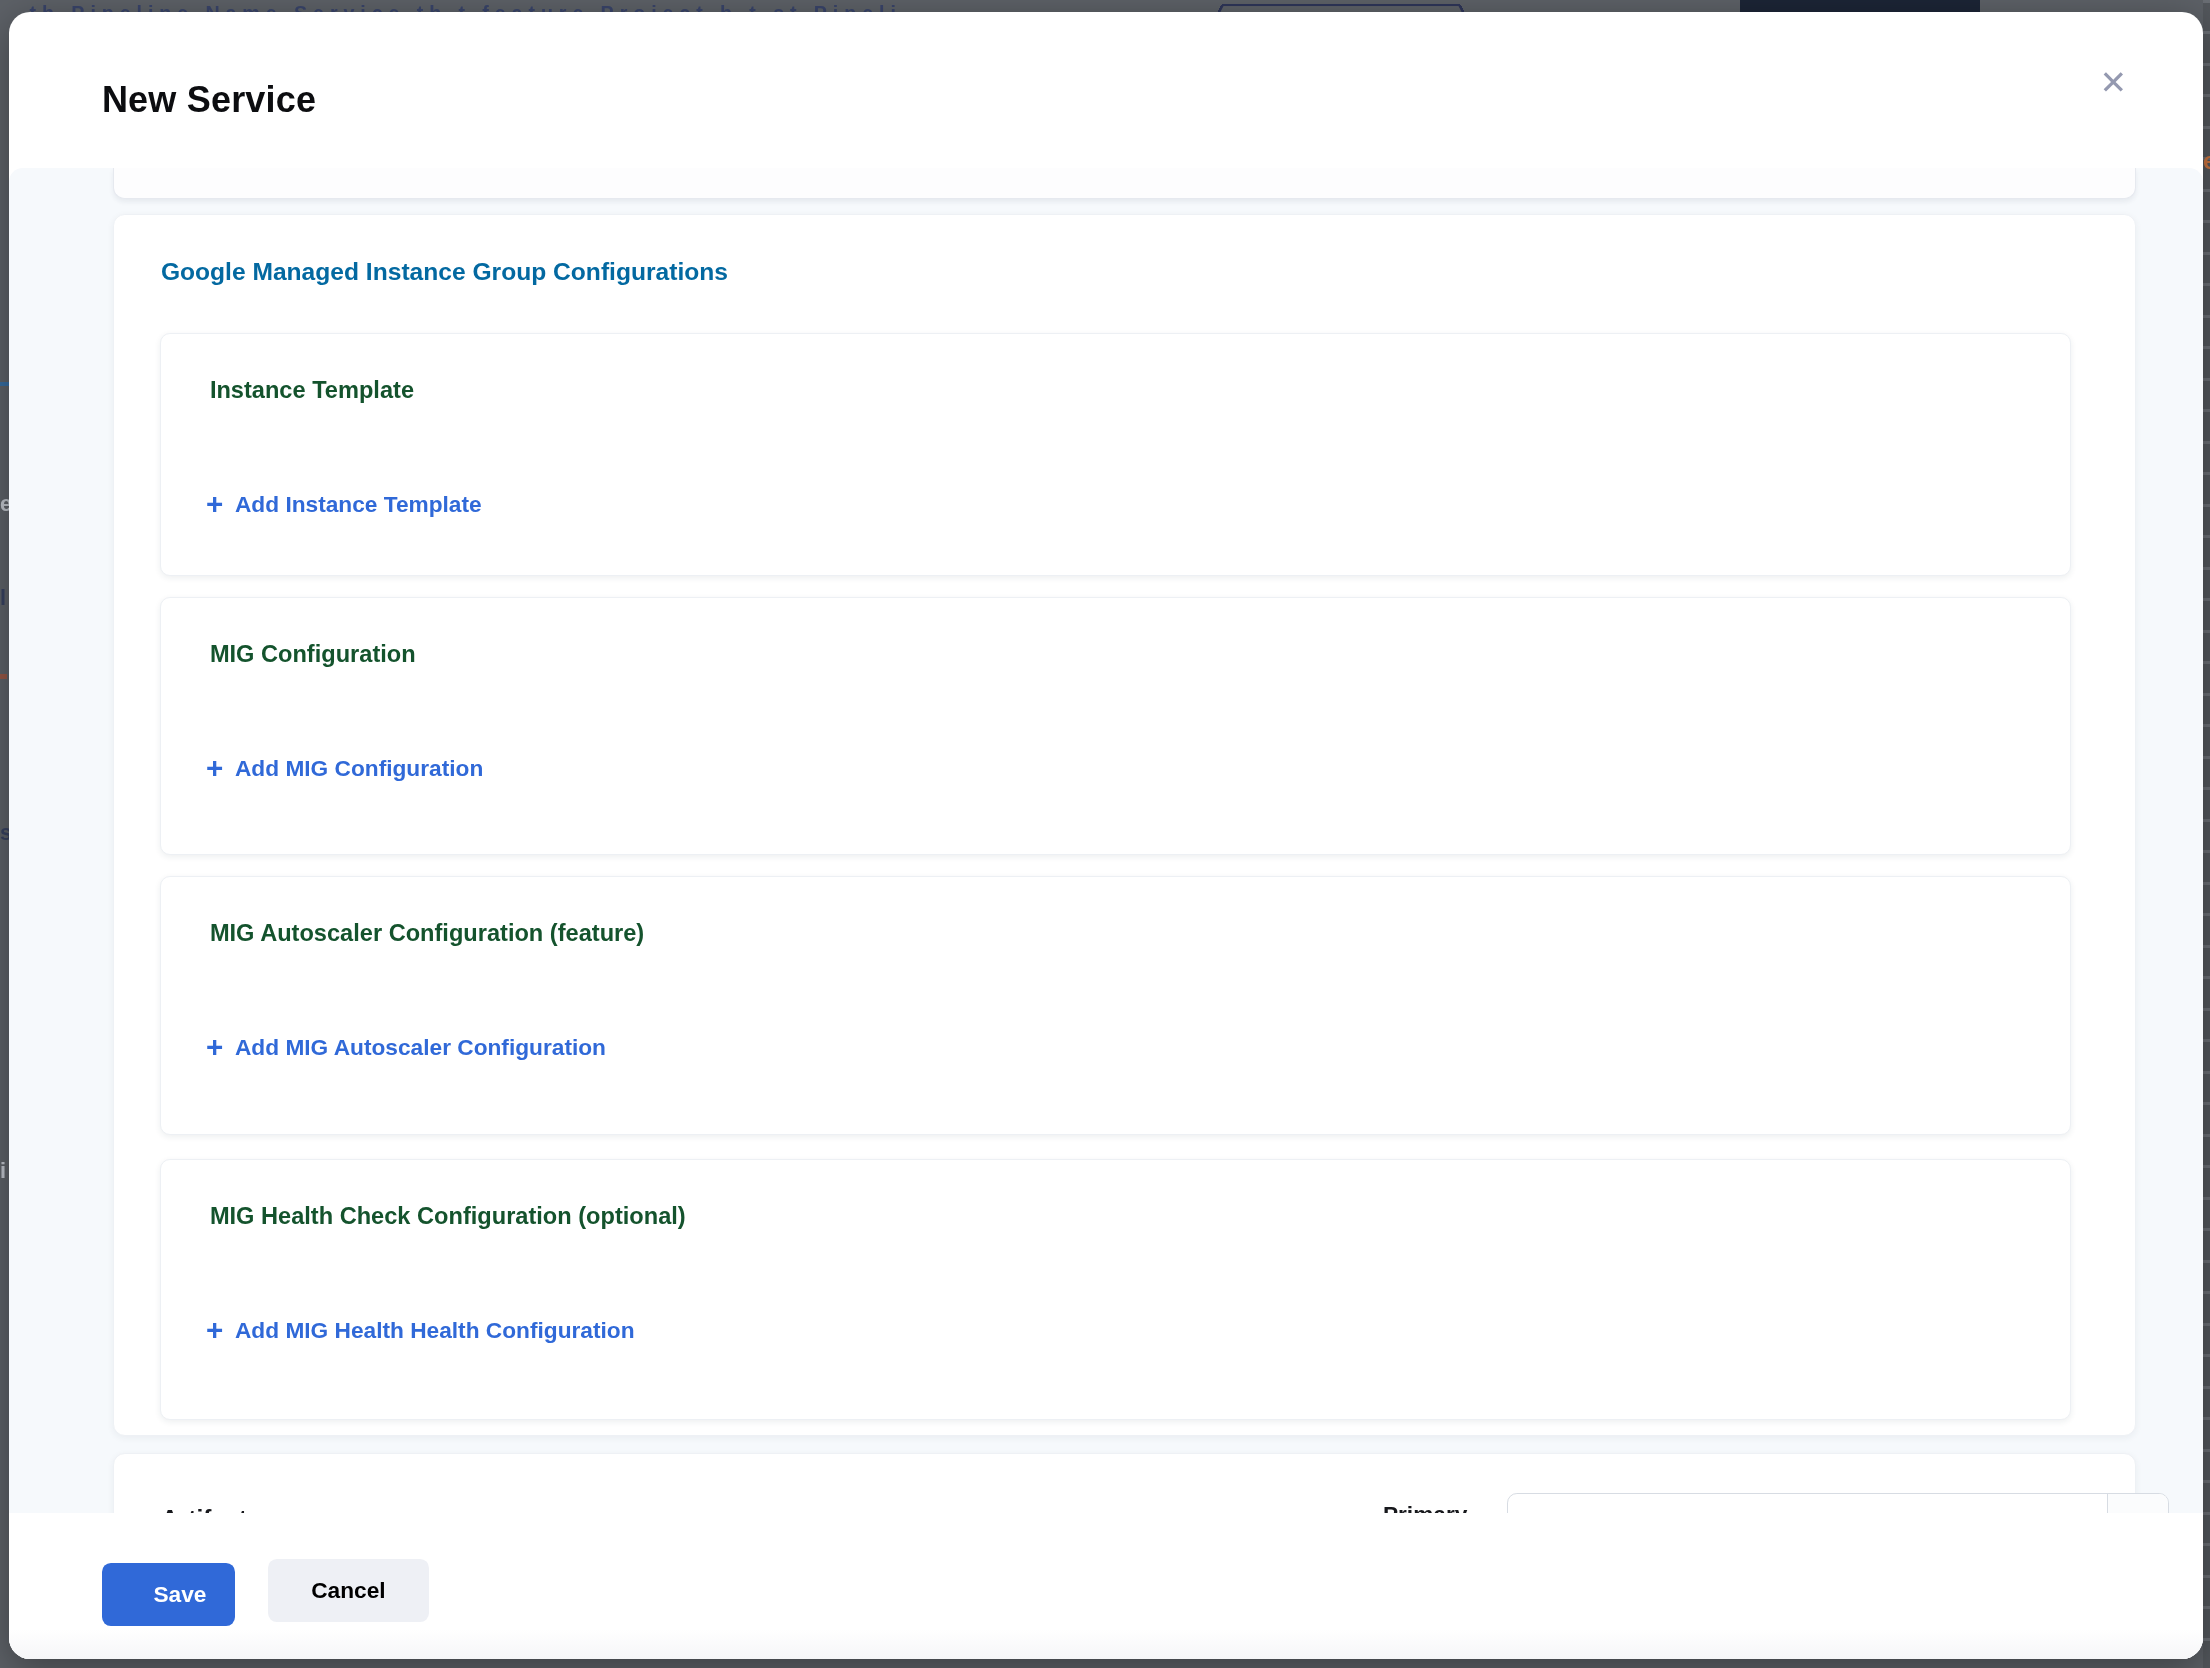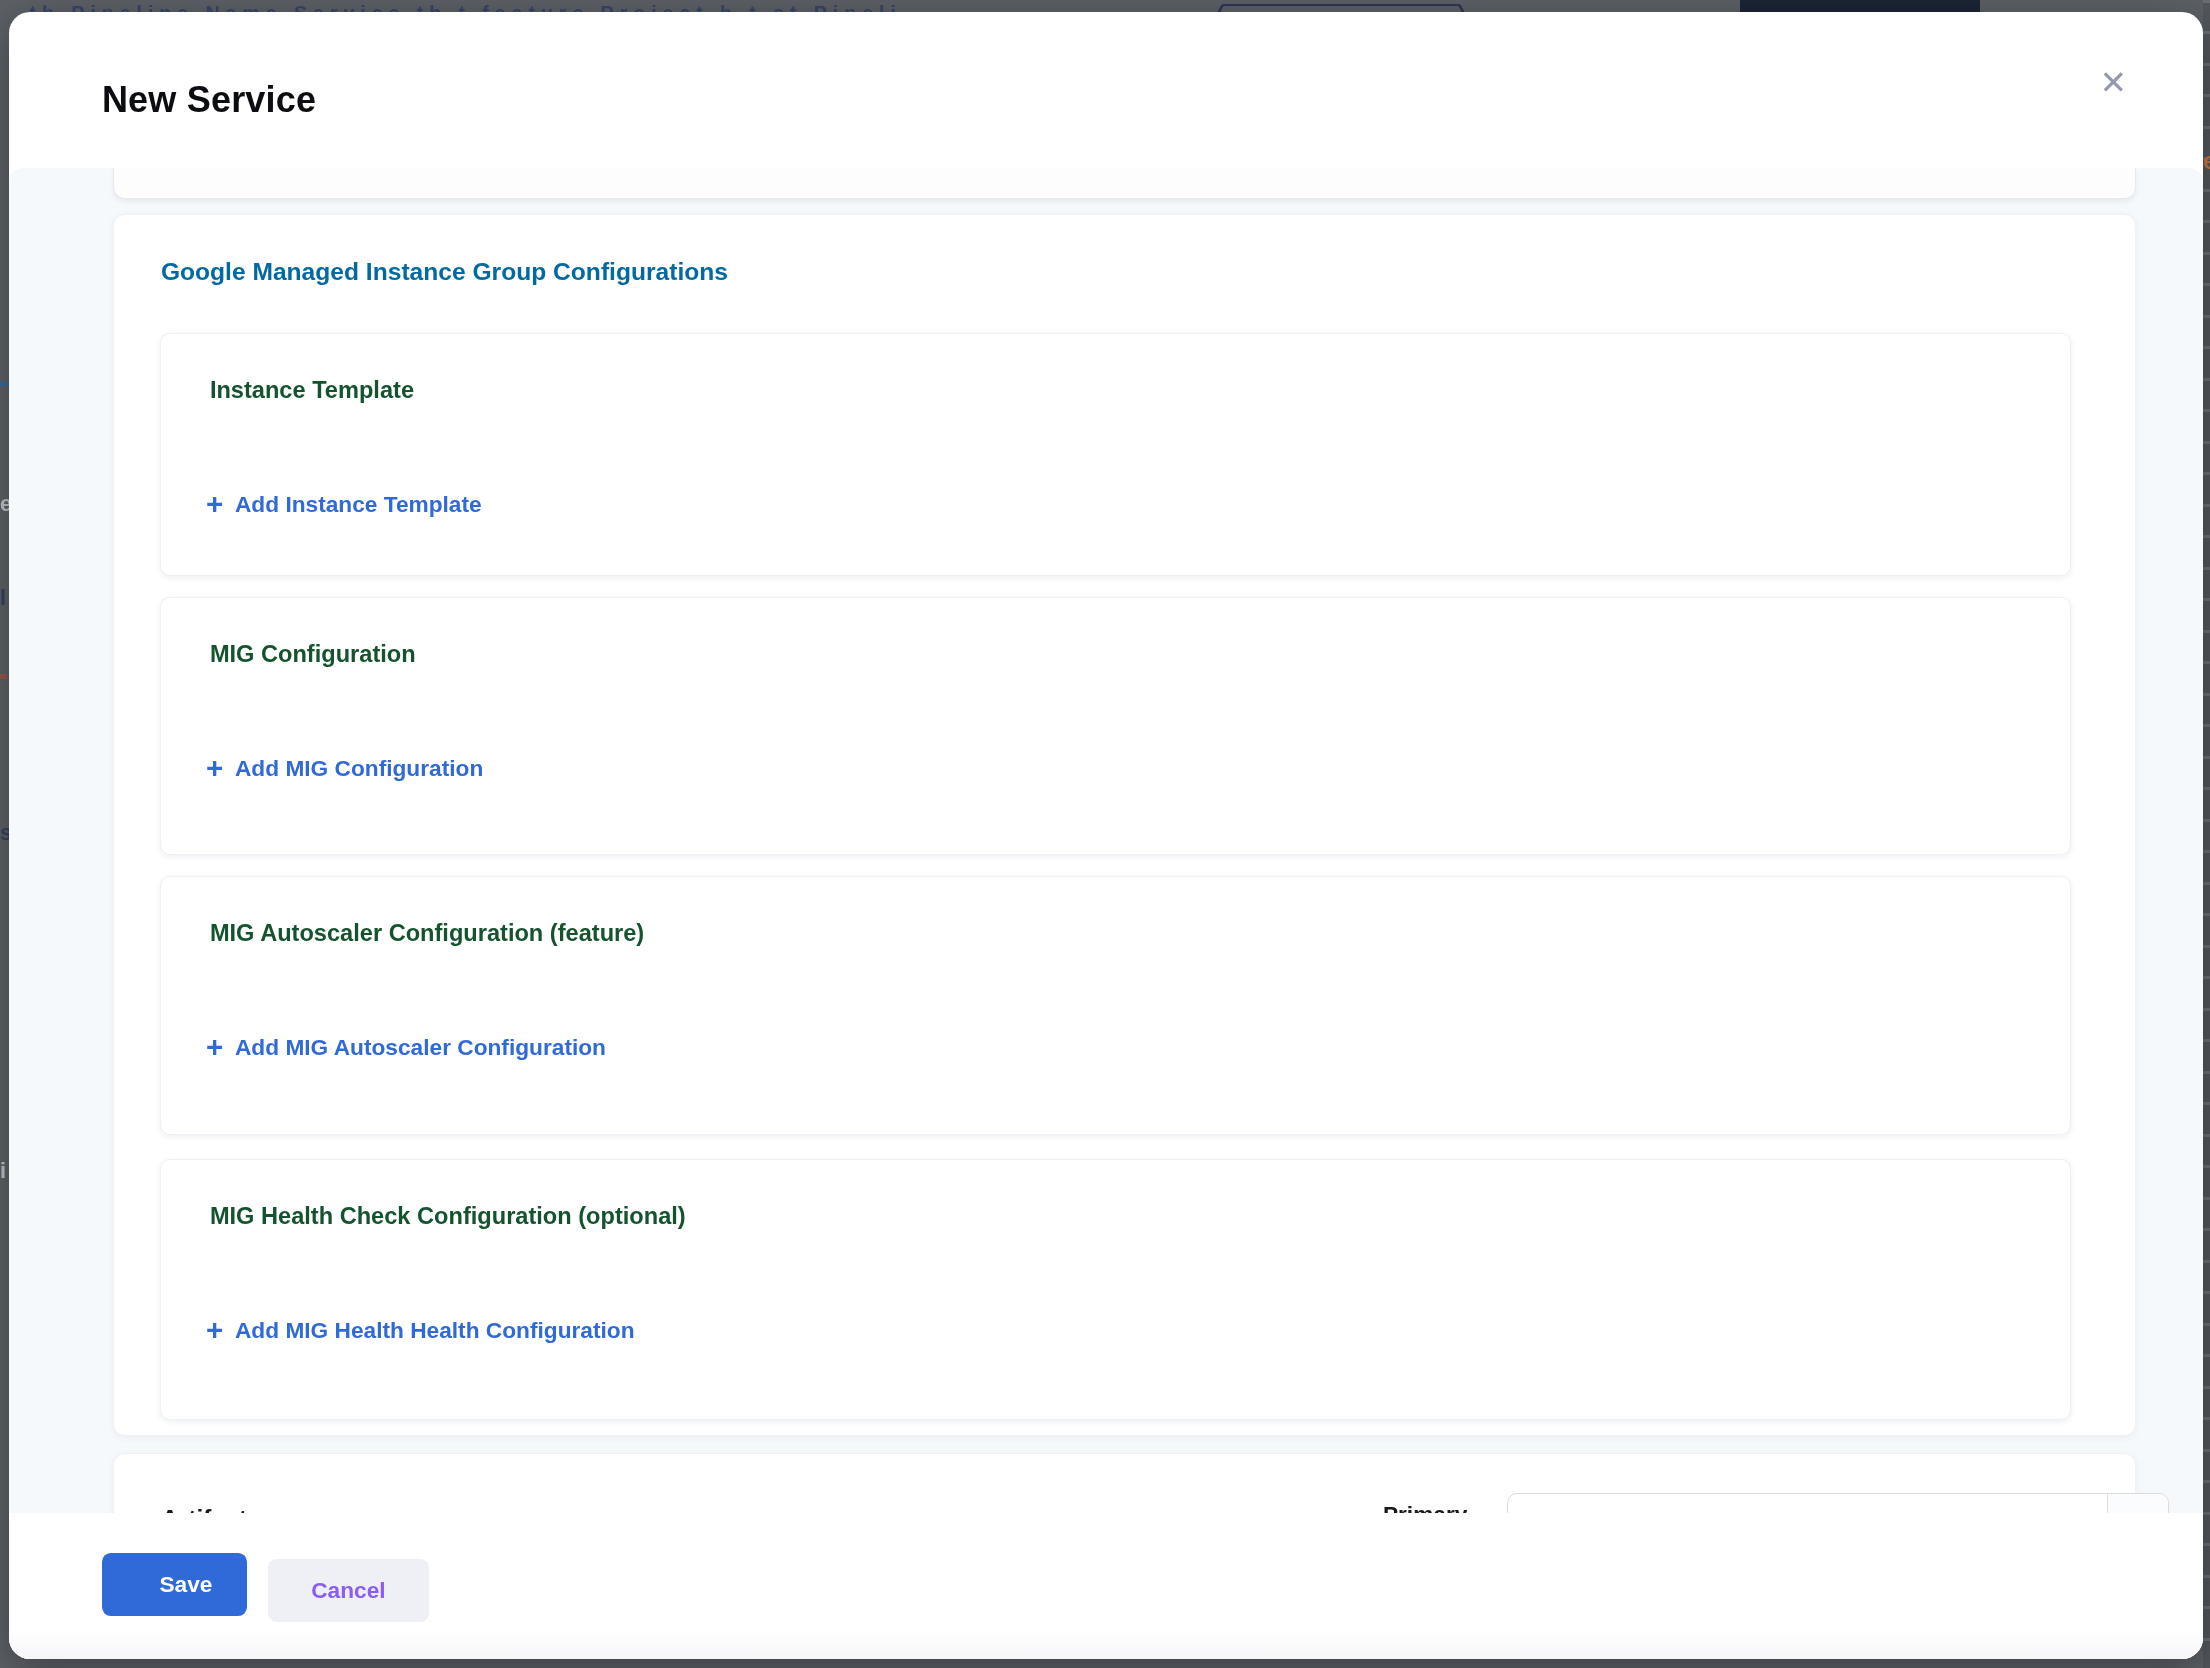--- a/index.html
+++ b/index.html
@@ -105,22 +105,22 @@
     width:61px; display:flex; align-items:center; justify-content:center;
     border-left:1px solid #d7dce3; background:#fbfcfd; cursor:pointer;
   }
 
   
   .modal-footer {
     position:absolute; left:0; bottom:0; width:2194px; height:146px;
     background:linear-gradient(#ffffff 80%, #f6f6f8);
   }
   .btn { border:none; border-radius:8.9px; font-family:inherit; font-size:22.7px; font-weight:bold; cursor:pointer; }
-  .btn-save { position:absolute; left:93px; top:40px; width:145px; height:63px; background:#3069d8; color:#ffffff;padding-left:23px; }
-  .btn-cancel { position:absolute; left:259px; top:46px; width:161px; height:63px; background:#eef0f5; color:#8b5cf6; }
+  .btn-save { position:absolute; left:93px; top:50px; width:133px; height:63px; background:#3069d8; color:#ffffff;padding-left:23px; }
+  .btn-cancel { position:absolute; left:259px; top:46px; width:161px; height:63px; background:#eef0f5; color:#000000; }
 </style>
 </head>
 <body>
 
 <div class="screen">
 
   <div class="bg-topbar">
     <span class="bg-topbar-text">th Pipeline Name Service th t feature Project b t st Pipeli</span>
     <div class="studio-tab">
       <span>PIPELINE STUDIO</span>

